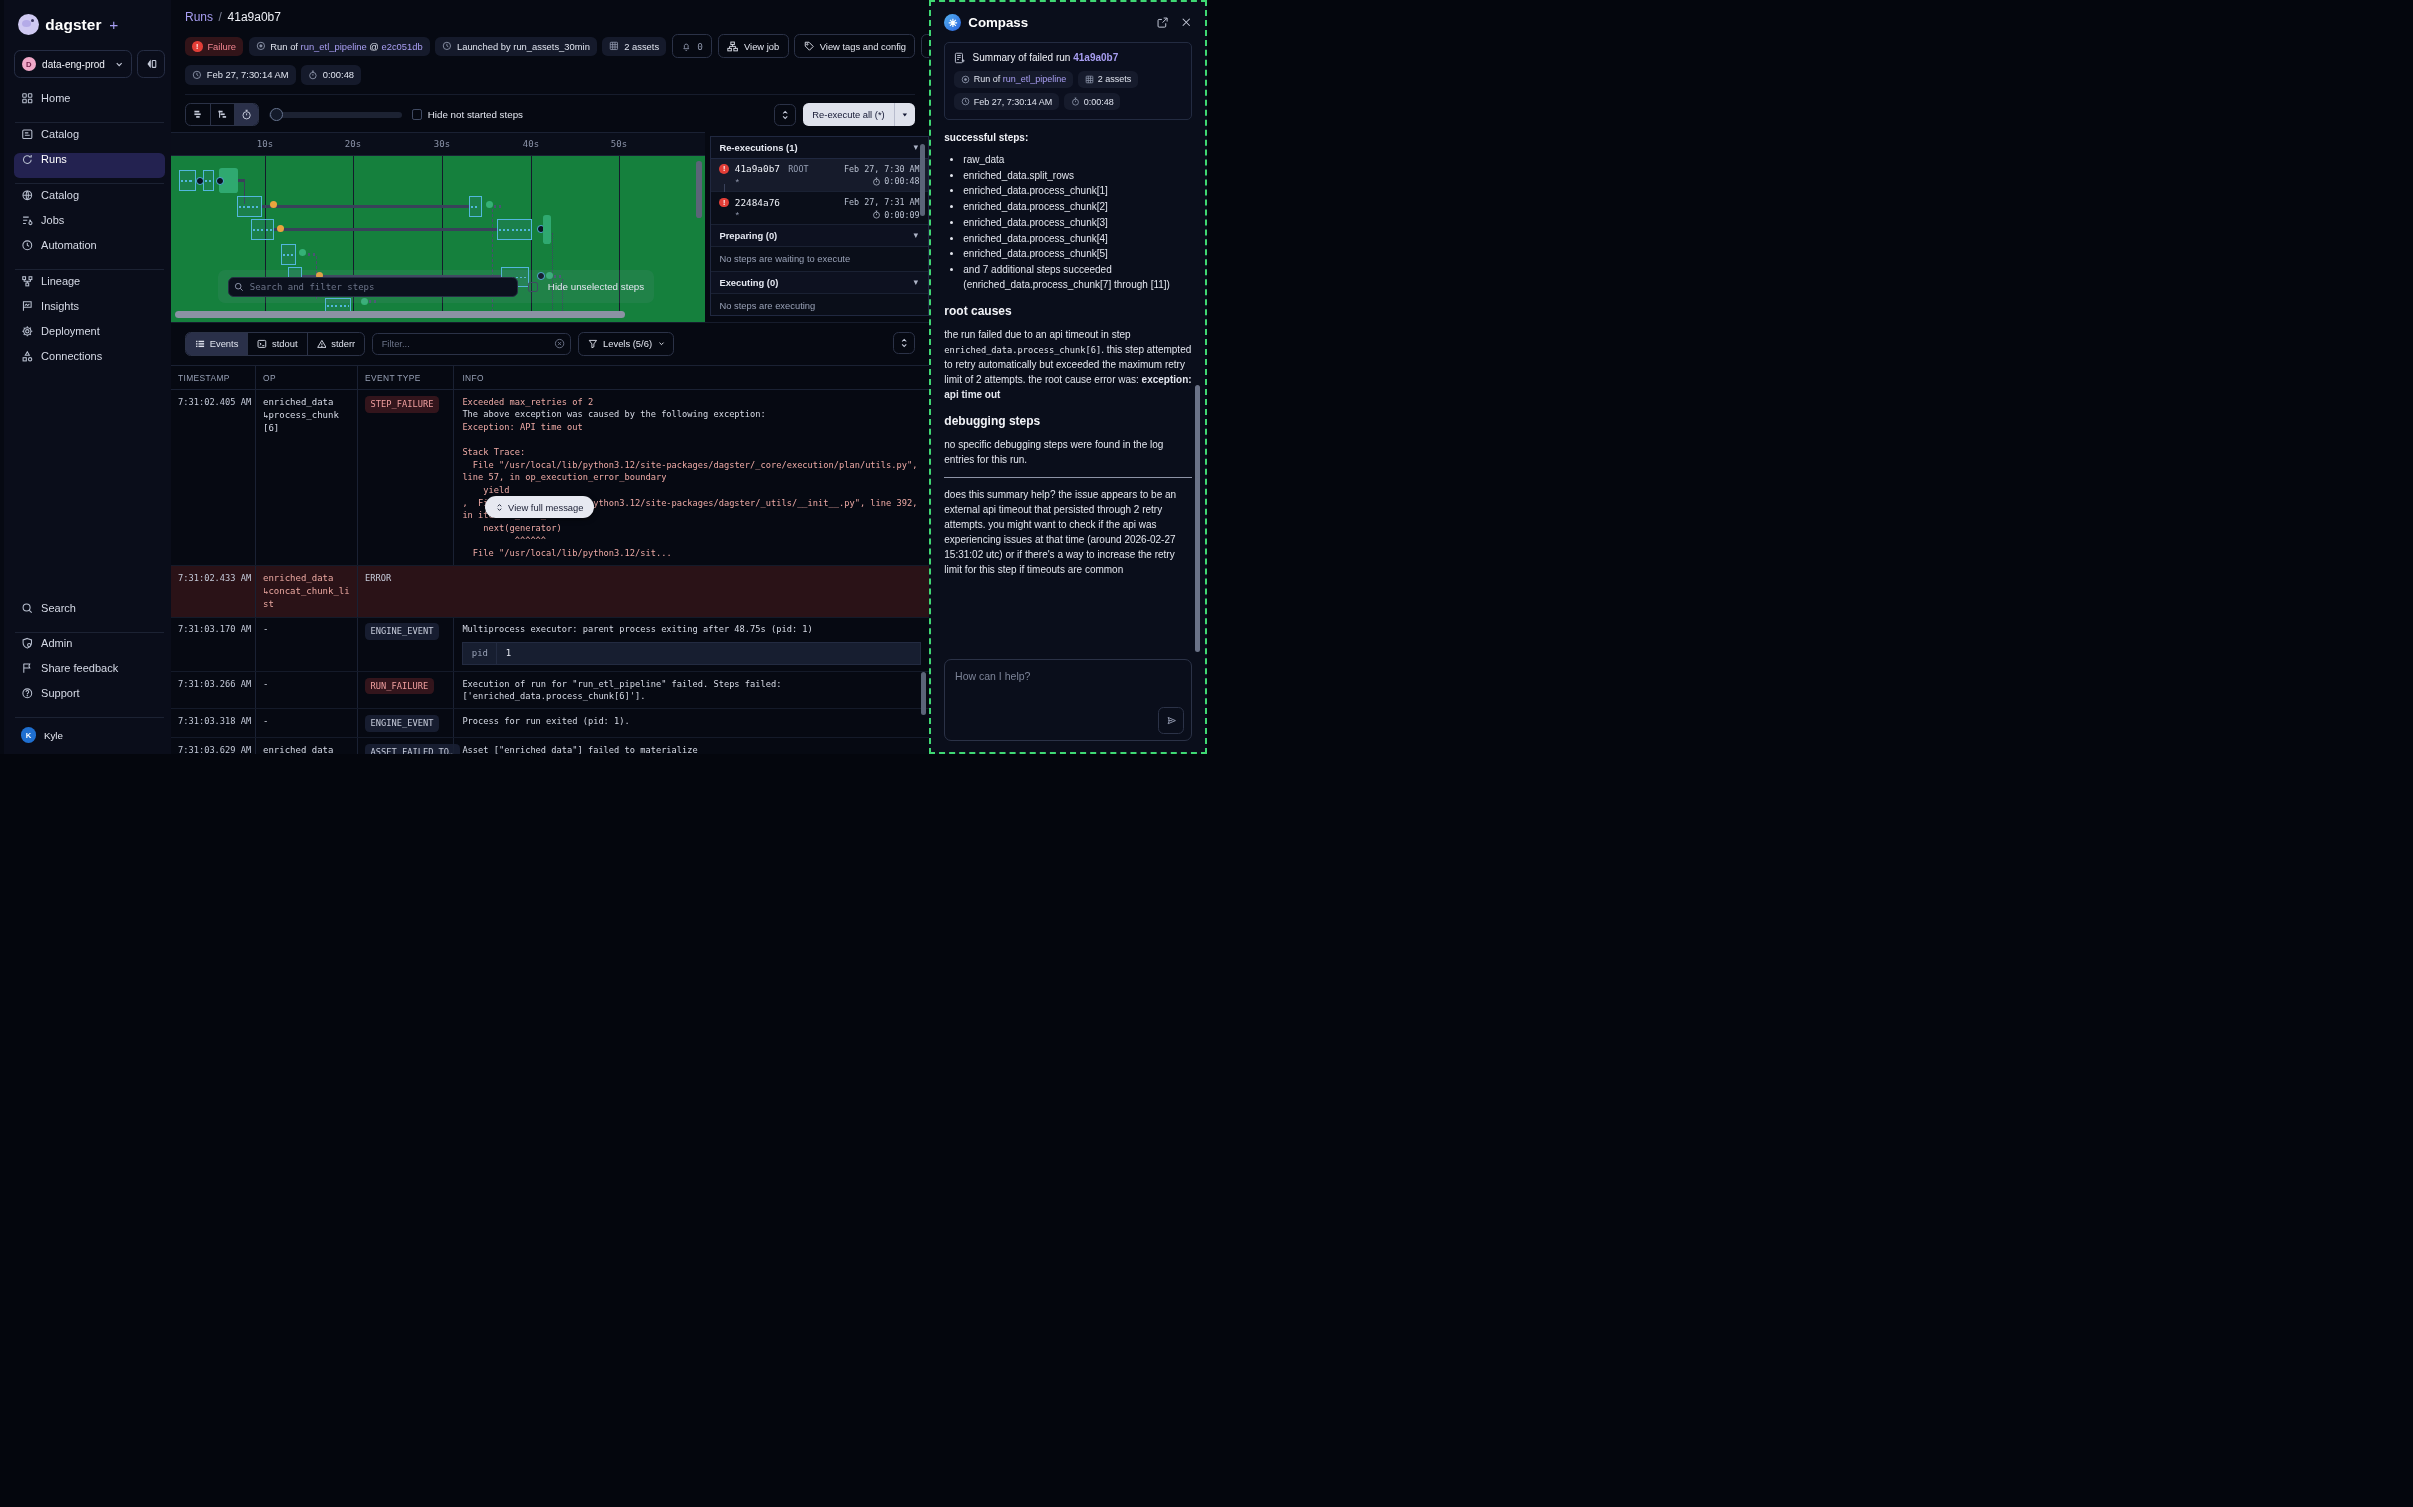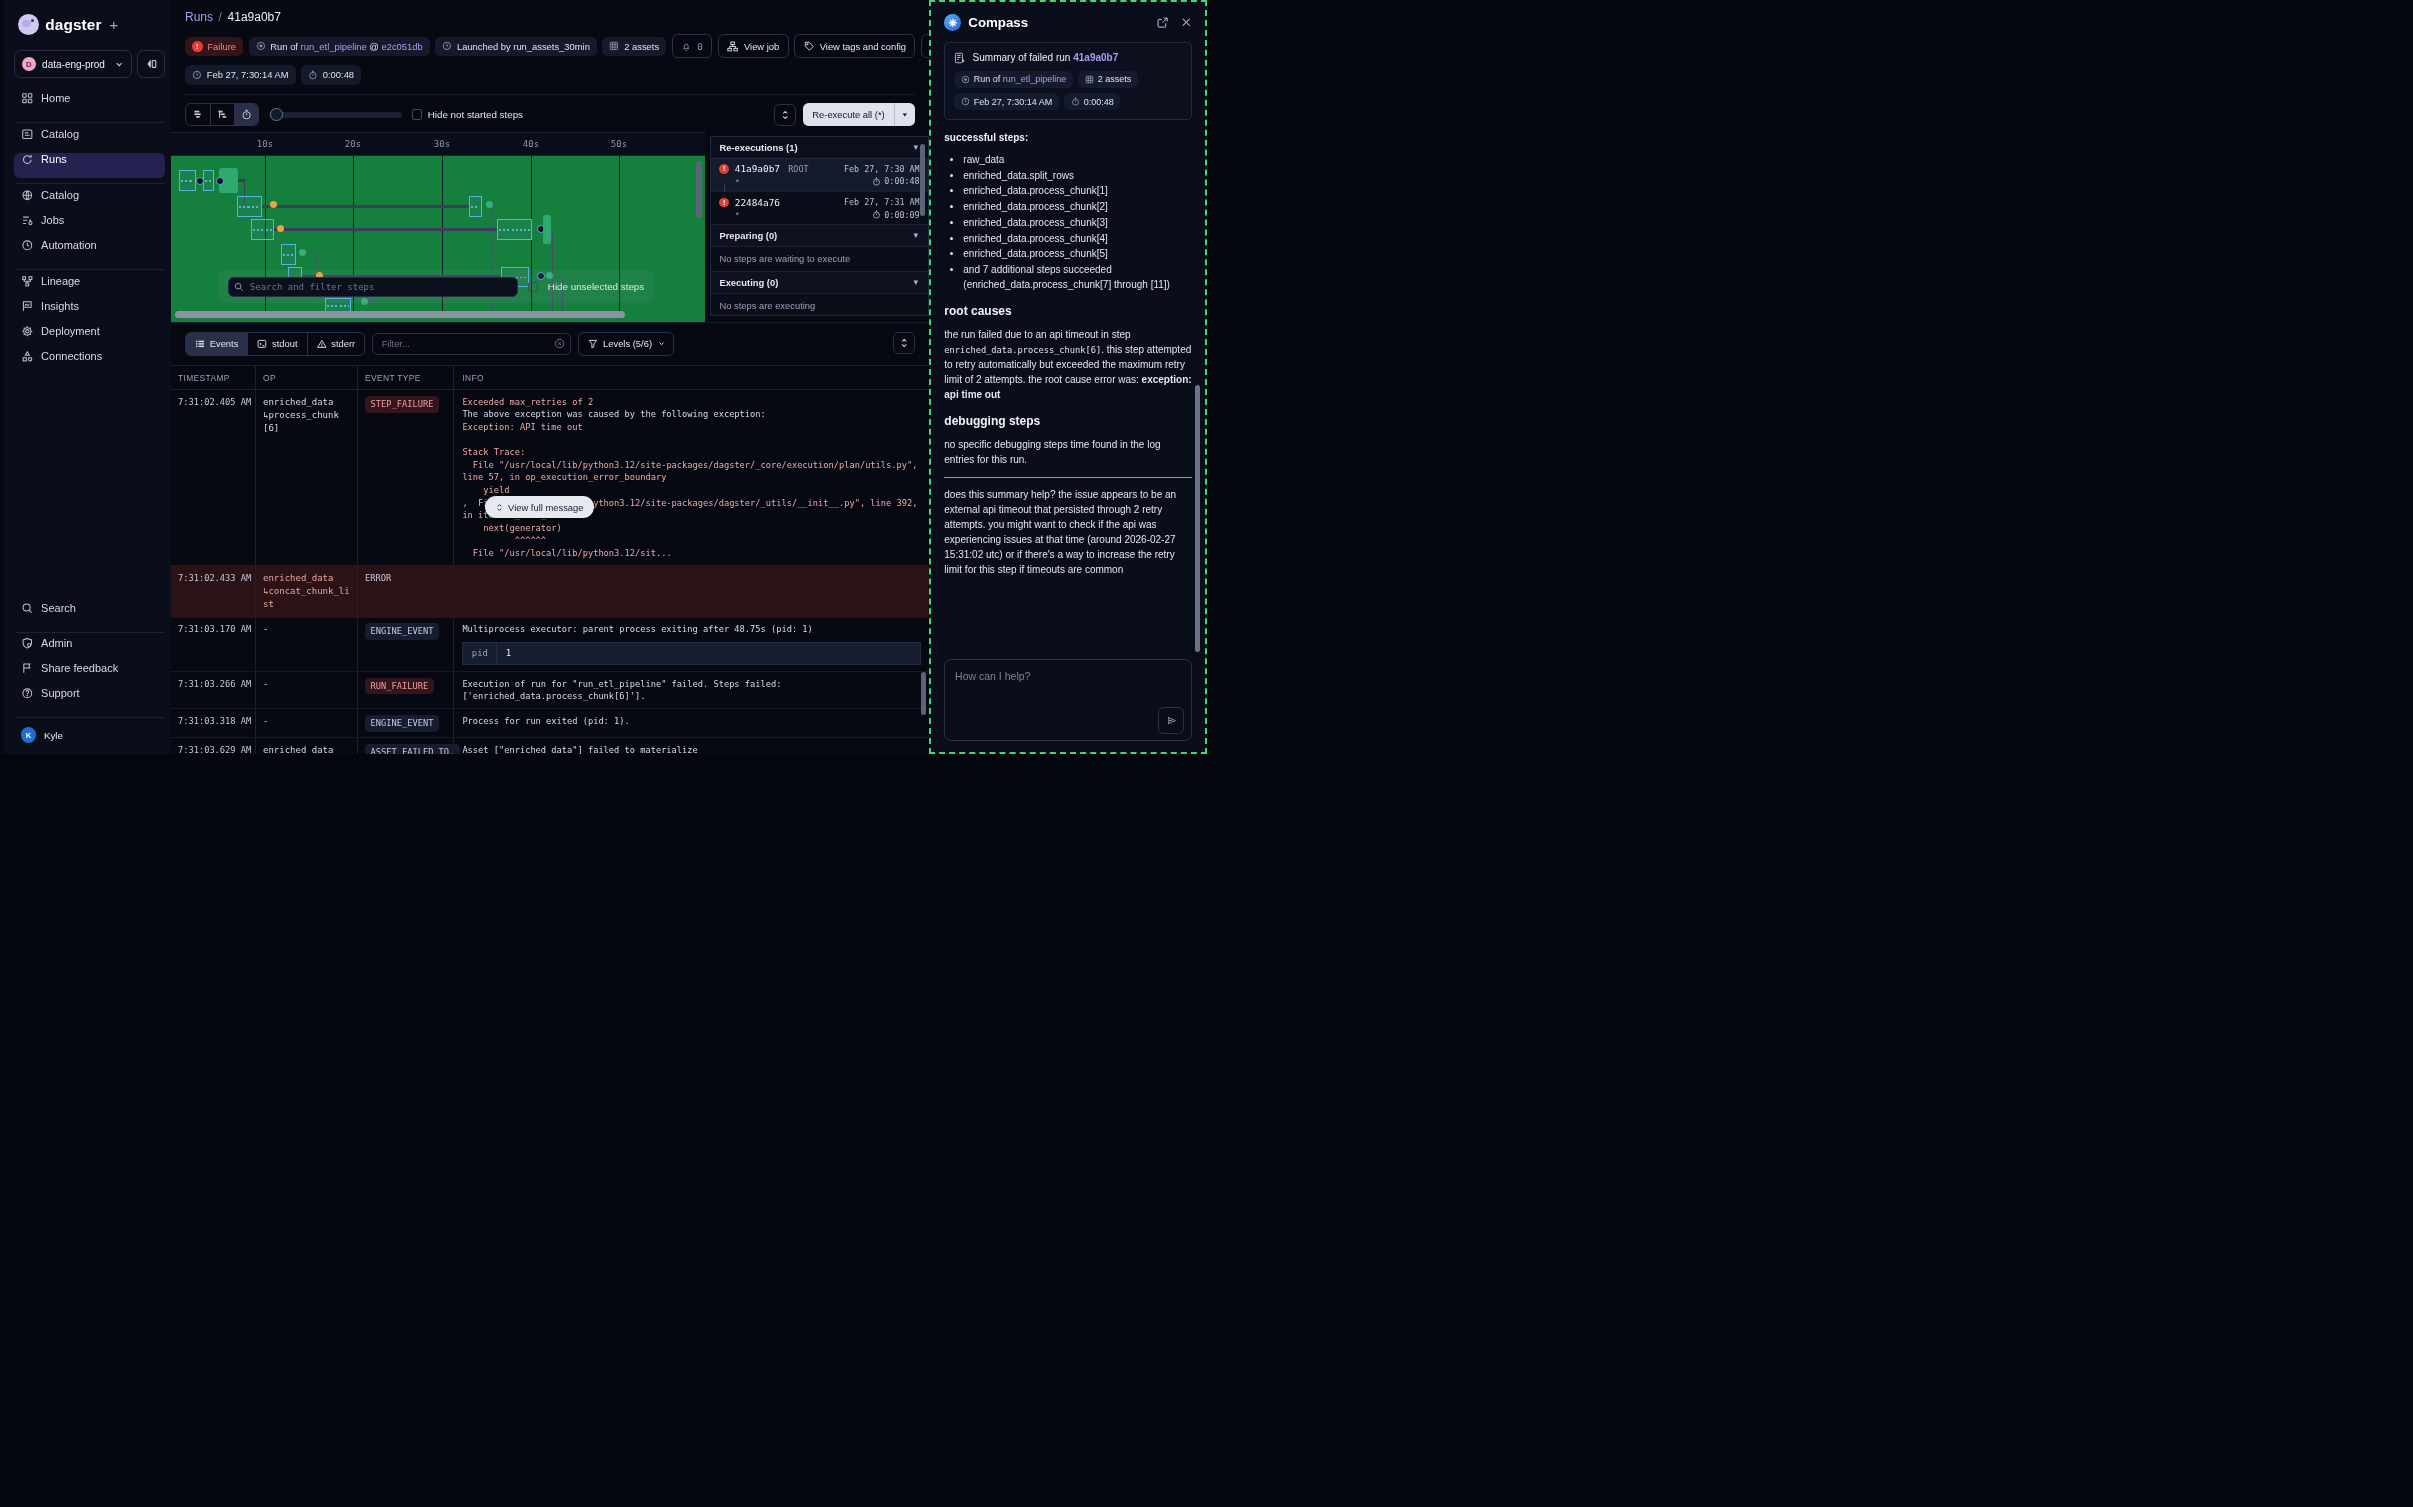--- a/index.html
+++ b/index.html
@@ -930,21 +930,21 @@
         <li>enriched_data.process_chunk[1]</li>
         <li>enriched_data.process_chunk[2]</li>
         <li>enriched_data.process_chunk[3]</li>
         <li>enriched_data.process_chunk[4]</li>
         <li>enriched_data.process_chunk[5]</li>
         <li>and 7 additional steps succeeded (enriched_data.process_chunk[7] through [11])</li>
       </ul>
       <h2>root causes</h2>
       <p><span>the run failed due to an api timeout in step </span><code>enriched_data.process_chunk[6]</code><span>. this step attempted to retry automatically but exceeded the maximum retry limit of 2 attempts. the root cause error was: </span><b>exception: api time out</b></p>
       <h2>debugging steps</h2>
-      <p>no specific debugging steps time found in the log entries for this run.</p>
+      <p>no specific debugging steps were found in the log entries for this run.</p>
       <hr class="cp-div">
       <p><span>does this summary help? the issue appears to be an external api timeout that persisted through 2 retry attempts. you might want to check if the api was experiencing issues at that time (around 2026-02-27 15:31:02 utc) or if there's a way to increase the retry limit for this step if timeouts are common </span></p>
     </div>
     <div class="cp-scroll"></div>
 
     <div class="cp-input">
       <textarea placeholder="How can I help?" style=""></textarea>
       <div class="send-btn">
         <svg width="11.2" height="11.2" viewBox="0 0 16 16" fill="none" stroke="currentColor" stroke-width="1.4">
             <path d="M3 8h6M3 3.5 13.5 8 3 12.5l1.8-4.5z"></path>

